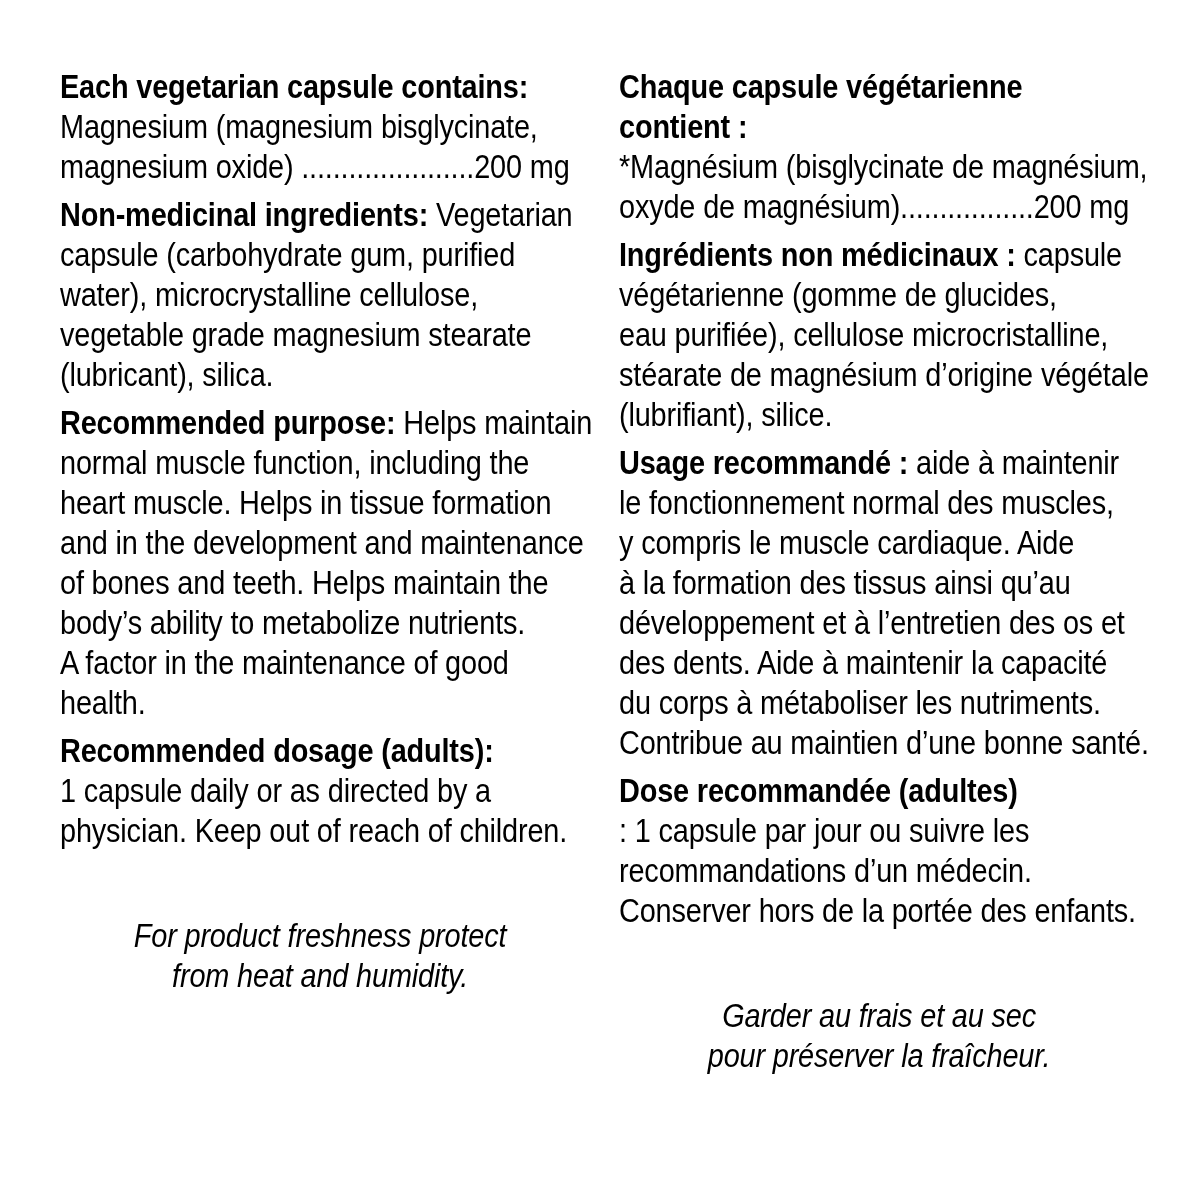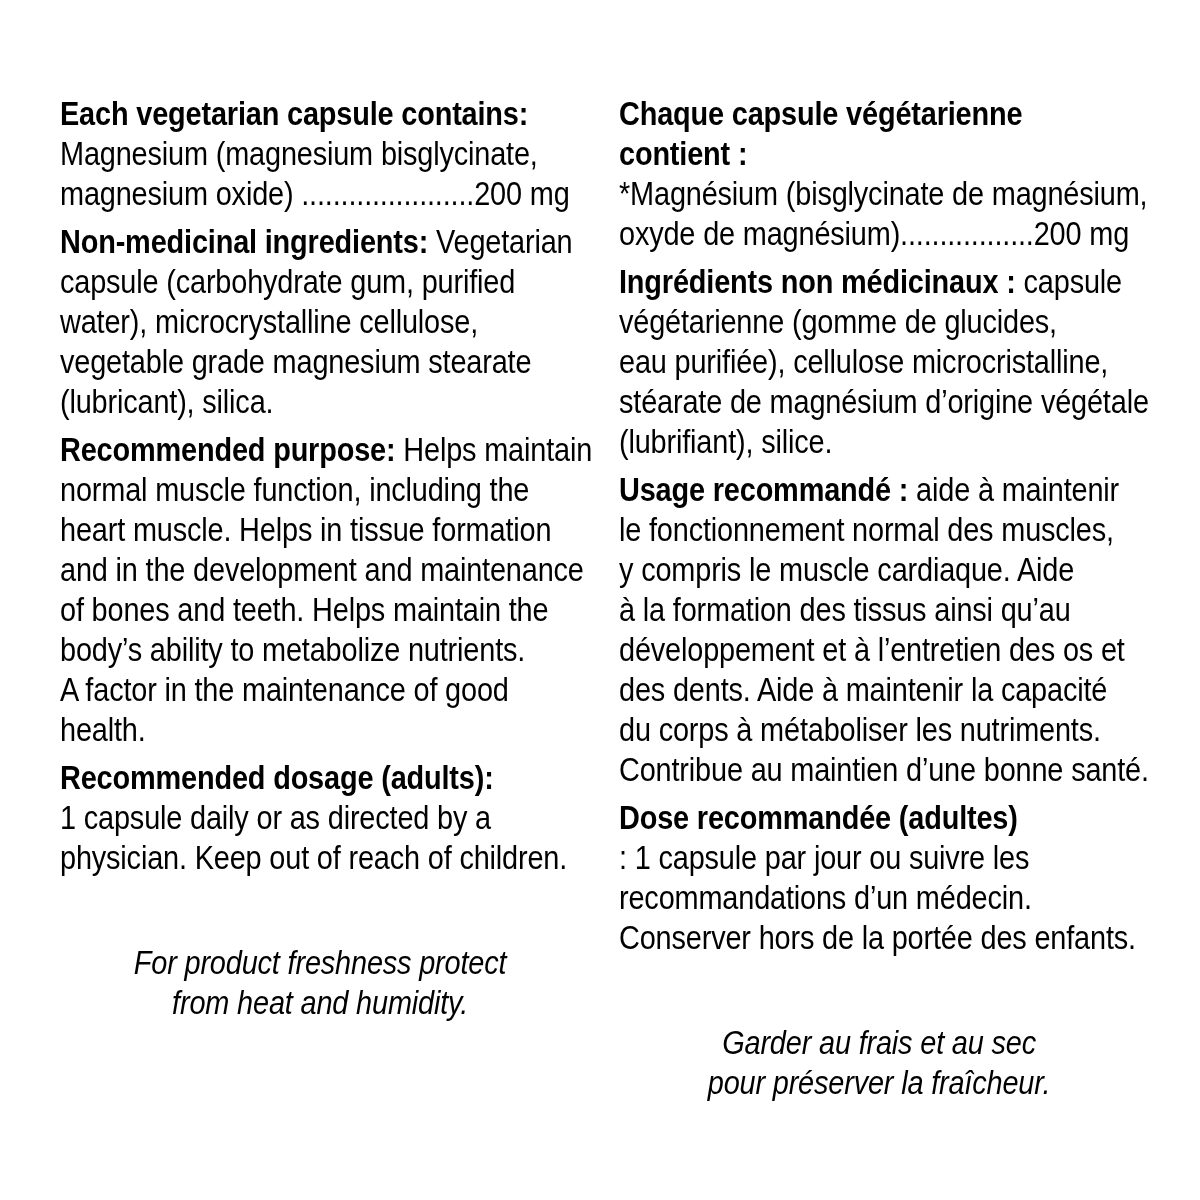--- a/index.html
+++ b/index.html
@@ -4,21 +4,21 @@
 <style>
   html, body { margin: 0; padding: 0; }
   body {
     width: 1200px; height: 1200px;
     background: #ffffff;
     color: #000000;
     overflow: hidden;
     font-family: "Liberation Sans", sans-serif;
     position: relative;
   }
-  .label-panel { position: absolute; inset: 0; margin-top: 27px; }
+  .label-panel { position: absolute; inset: 0; }
   .column {
     position: absolute;
     top: 66px;
     width: 650px;
     font-size: 34px;
     line-height: 40px;
     transform: scaleX(0.85);
     transform-origin: top left;
     letter-spacing: -0.2px;
   }

